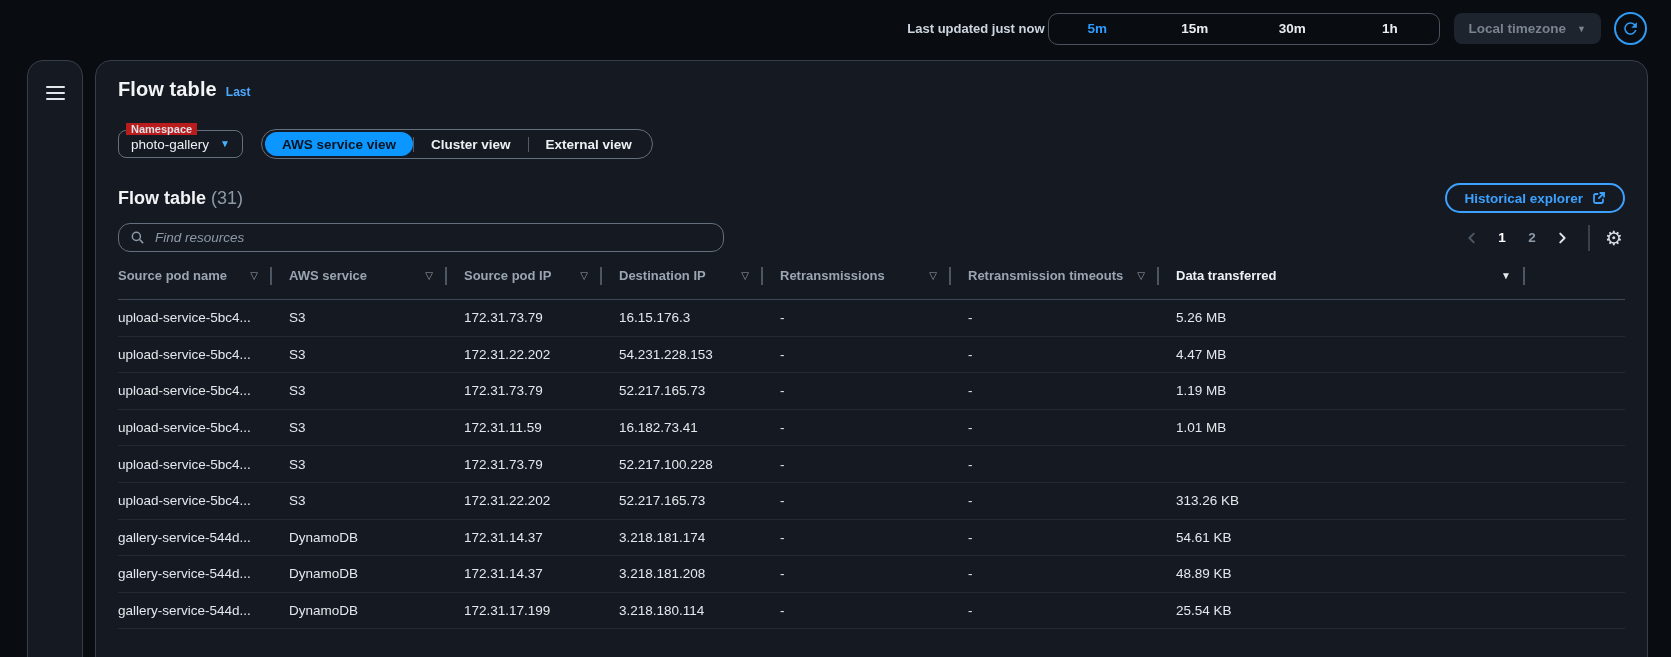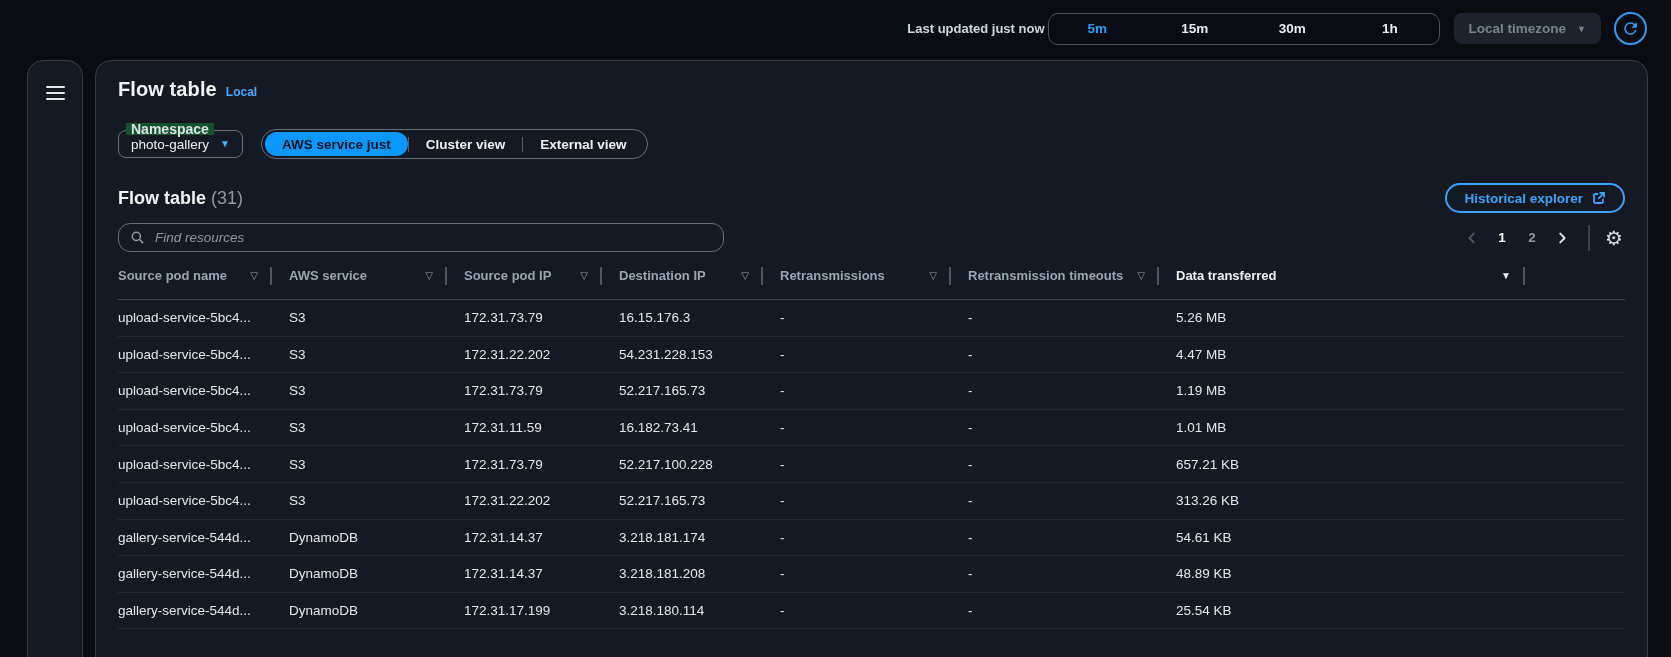--- a/index.html
+++ b/index.html
@@ -27,21 +27,21 @@
   .hb{width:19px;height:2.4px;background:#e2e7ec;border-radius:1px;display:block;}
 
   
   .panel{position:absolute;left:95px;top:60px;width:1553px;height:640px;background:#151a22;border:1px solid #373e48;border-radius:16px;padding:16px 22px 0;}
   .panel-head{display:flex;align-items:flex-end;gap:9px;height:24px;}
   .page-title{margin:0;font-size:20px;font-weight:700;color:#f1f3f5;letter-spacing:.1px;line-height:24px;}
   .info-link{font-size:12px;font-weight:700;color:#4aa8ff;text-decoration:none;cursor:pointer;padding-bottom:2px;}
 
   .controls-row{margin-top:28px;display:flex;align-items:center;gap:18px;height:30px;}
   .ns-select{position:relative;height:28px;border:1px solid #646e7c;border-radius:8px;background:none;display:flex;align-items:center;gap:11px;padding:0 12px;cursor:pointer;}
-  .ns-label{position:absolute;top:-8px;left:7px;background:#14532d;padding:0 5px;font-size:14px;font-weight:700;color:#dbe1e8;line-height:12px;white-space:nowrap;}
+  .ns-label{position:absolute;top:-8px;left:7px;background:#b91c1c;padding:0 5px;font-size:11px;font-weight:700;color:#dbe1e8;line-height:12px;white-space:nowrap;}
   .ns-value{font-size:13.5px;color:#eef1f4;}
   .ns-caret{color:#42b4ff;font-size:10px;line-height:1;}
   .view-tabs{height:30px;border:1px solid #646e7c;border-radius:999px;display:flex;align-items:center;padding:0 3px;}
   .view-tab{border:none;background:none;color:#edf0f3;font-size:13.5px;font-weight:700;padding:0 17px;height:24px;border-radius:999px;cursor:pointer;}
   .view-tab.selected{background:#0b97ff;color:#081422;}
   .seg-sep{width:1px;height:15px;background:#525b66;}
 
   .section-row{margin-top:24px;display:flex;align-items:center;justify-content:space-between;height:30px;}
   .table-title{margin:0;font-size:18px;font-weight:700;color:#f1f3f5;}
   .count{color:#8e99a8;font-weight:400;}
@@ -101,31 +101,31 @@
         <span class="hb"></span>
         <span class="hb"></span>
     </span>
   </button>
 </div>
 
 <div class="panel">
 
   <div class="panel-head">
     <h1 class="page-title">Flow table</h1>
-    <a class="info-link">Local</a>
+    <a class="info-link">Last</a>
   </div>
 
   <div class="controls-row">
     <button class="ns-select">
       <span class="ns-label">Namespace</span>
       <span class="ns-value">photo-gallery</span>
       <span class="ns-caret">▼</span>
     </button>
     <div class="view-tabs">
-        <button class="view-tab selected">AWS service just</button>
+        <button class="view-tab selected">AWS service view</button>
         <span class="seg-sep"></span>
         <button class="view-tab">Cluster view</button>
         <span class="seg-sep"></span>
         <button class="view-tab">External view</button>
       </div>
   </div>
 
   <div class="section-row">
     <h2 class="table-title">
       <span>Flow table</span>
@@ -244,21 +244,20 @@
           <div class="b-cell">1.01 MB</div>
           <div class="b-cell"></div>
         </div>
         <div class="t-row b-row">
           <div class="b-cell">upload-service-5bc4...</div>
           <div class="b-cell">S3</div>
           <div class="b-cell">172.31.73.79</div>
           <div class="b-cell">52.217.100.228</div>
           <div class="b-cell">-</div>
           <div class="b-cell">-</div>
-          <div class="b-cell">657.21 KB</div>
           <div class="b-cell"></div>
         </div>
         <div class="t-row b-row">
           <div class="b-cell">upload-service-5bc4...</div>
           <div class="b-cell">S3</div>
           <div class="b-cell">172.31.22.202</div>
           <div class="b-cell">52.217.165.73</div>
           <div class="b-cell">-</div>
           <div class="b-cell">-</div>
           <div class="b-cell">313.26 KB</div>

